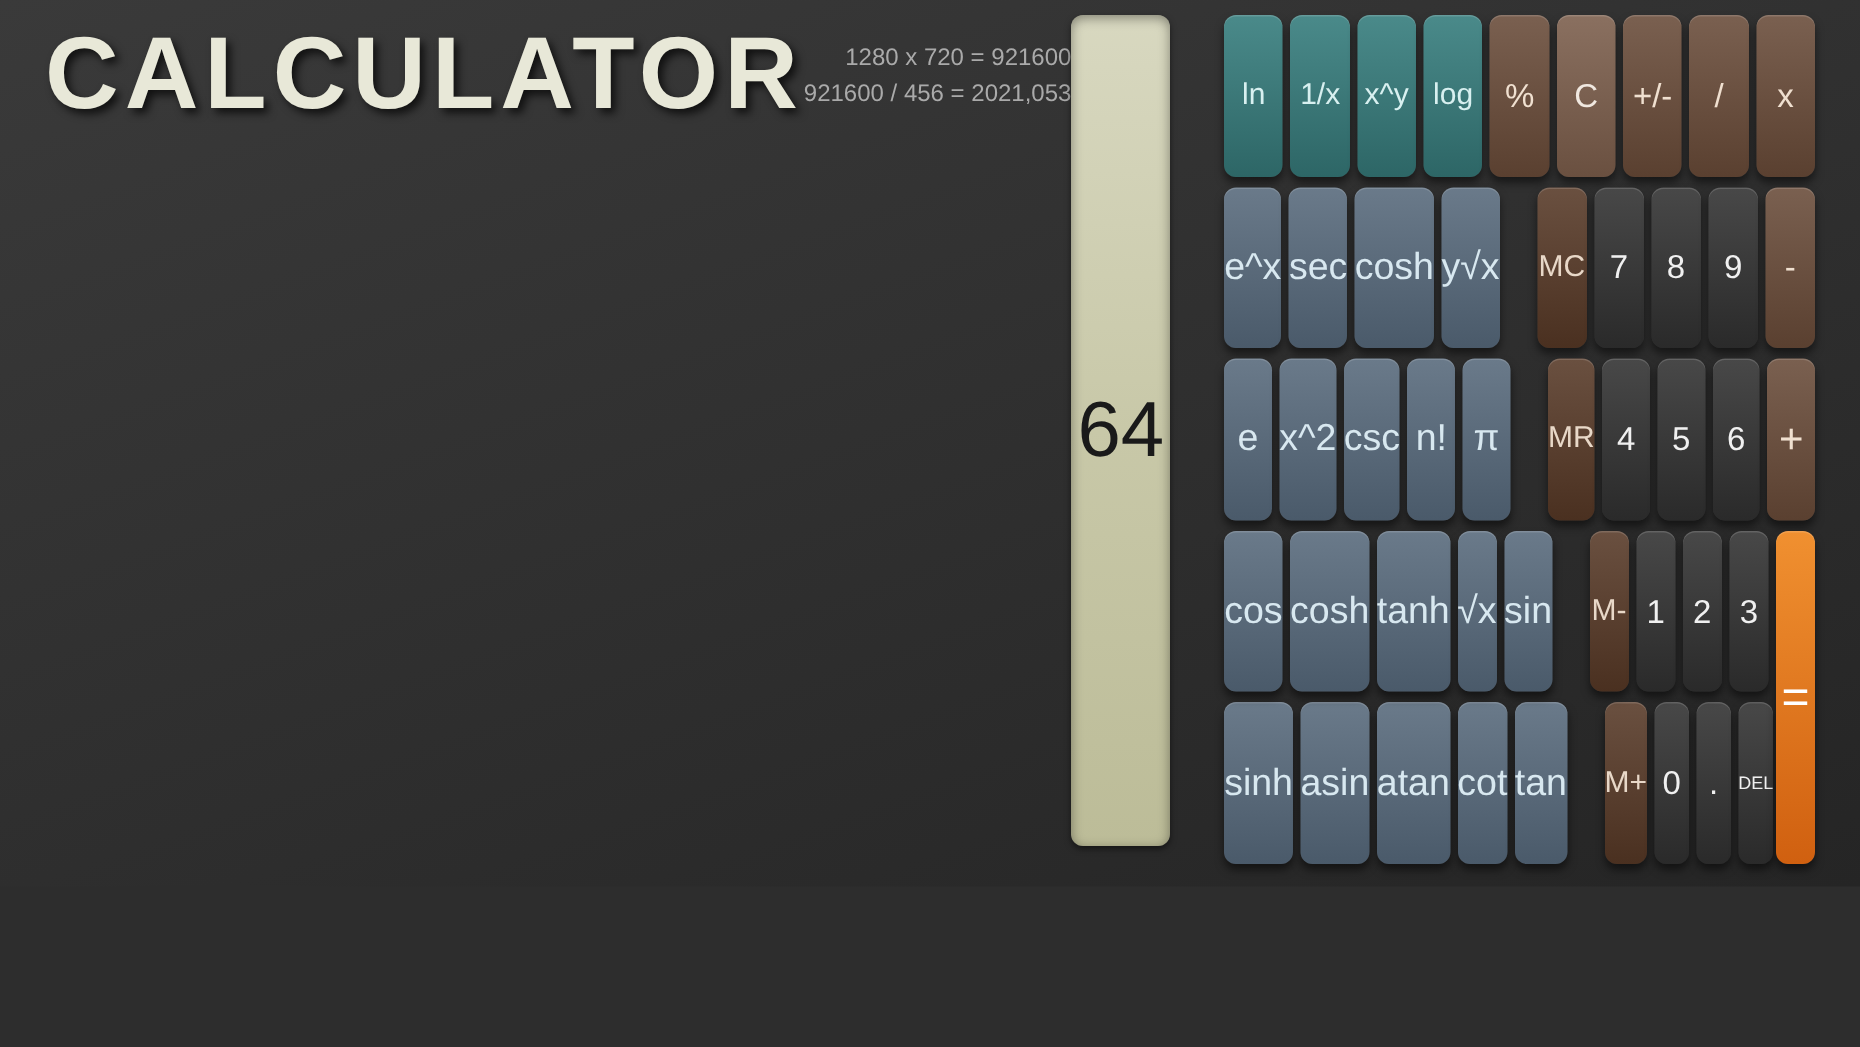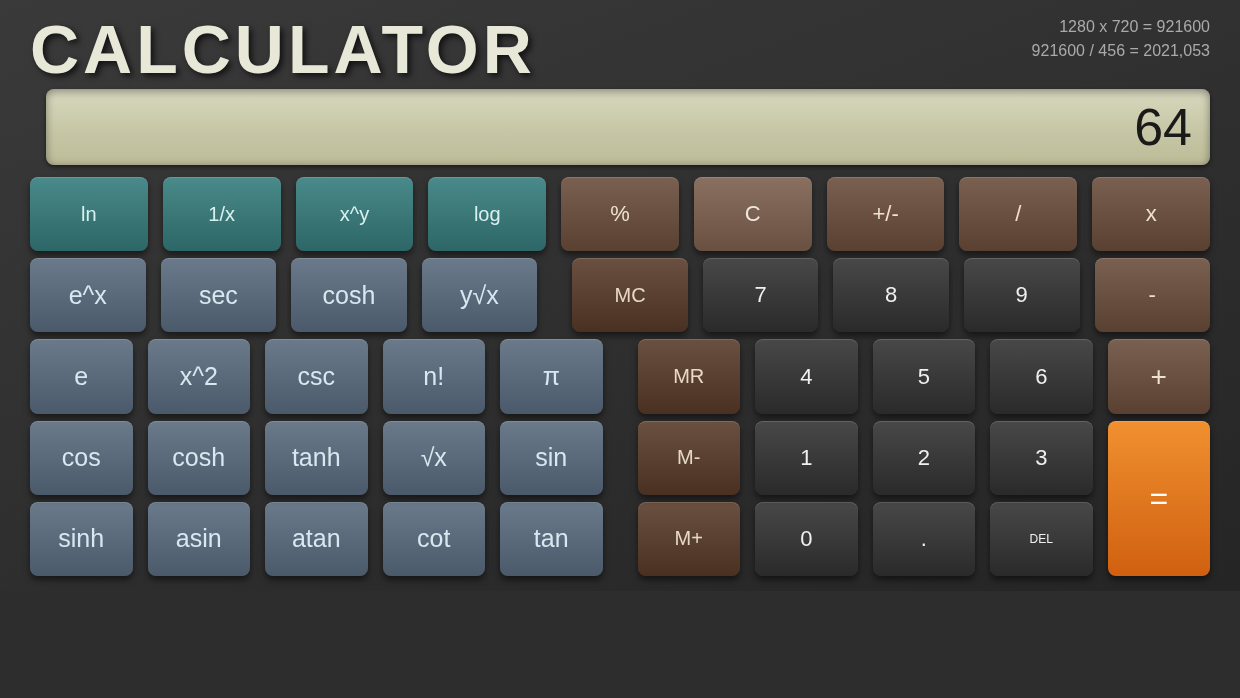--- a/index.html
+++ b/index.html
@@ -10,21 +10,21 @@
       font-family: 'Arial', sans-serif;
       overflow: hidden;
     }
 
     .app-container {
       width: 1240px;
       height: 591px;
       background: linear-gradient(160deg, #3a3a3a 0%, #252525 100%);
       position: relative;
       display: flex;
-      flex-direction: column;
+      flex-direction: row;
       padding: 10px 30px 15px 30px;
     }
 
     .header-row {
       display: flex;
       align-items: flex-start;
       justify-content: space-between;
       margin-bottom: 6px;
     }
 
@@ -35,67 +35,68 @@
       letter-spacing: 4px;
       font-family: 'Arial Black', 'Impact', sans-serif;
       text-shadow: 3px 3px 6px rgba(0,0,0,0.7);
       line-height: 1;
       margin-top: 5px;
     }
 
     .history-panel {
       text-align: right;
       padding-top: 5px;
+      margin-top: 12px;
     }
 
     .history-line {
       color: #aaa;
       font-size: 16px;
       line-height: 1.5;
     }
 
     .history-main {
       color: #ddd;
       font-size: 34px;
       font-weight: 300;
       line-height: 1.2;
     }
 
     .display-area {
       background: linear-gradient(180deg, #d8d8c0 0%, #c8c8a8 50%, #bcbc98 100%);
       border-radius: 8px;
-      padding: 8px 18px;
+      padding: 8px 4px;
       text-align: right;
       margin-bottom: 12px;
       box-shadow: inset 0 2px 8px rgba(0,0,0,0.4), 0 2px 4px rgba(0,0,0,0.5);
       min-height: 62px;
       display: flex;
       align-items: center;
       justify-content: flex-end;
-      margin-left: 16px;
     }
 
     .display-value {
       font-size: 52px;
       font-weight: 400;
       color: #1a1a1a;
       font-family: 'Arial', sans-serif;
     }
 
     .button-grid {
       display: flex;
       flex-direction: column;
       gap: 7px;
       flex: 1;
     }
 
     .button-row {
       display: flex;
-      gap: 15px;
+      gap: 5px;
       flex: 1;
+      padding-left: 36px;
     }
 
     .btn {
       flex: 1;
       border: none;
       border-radius: 8px;
       font-size: 22px;
       font-weight: 500;
       cursor: pointer;
       display: flex;

